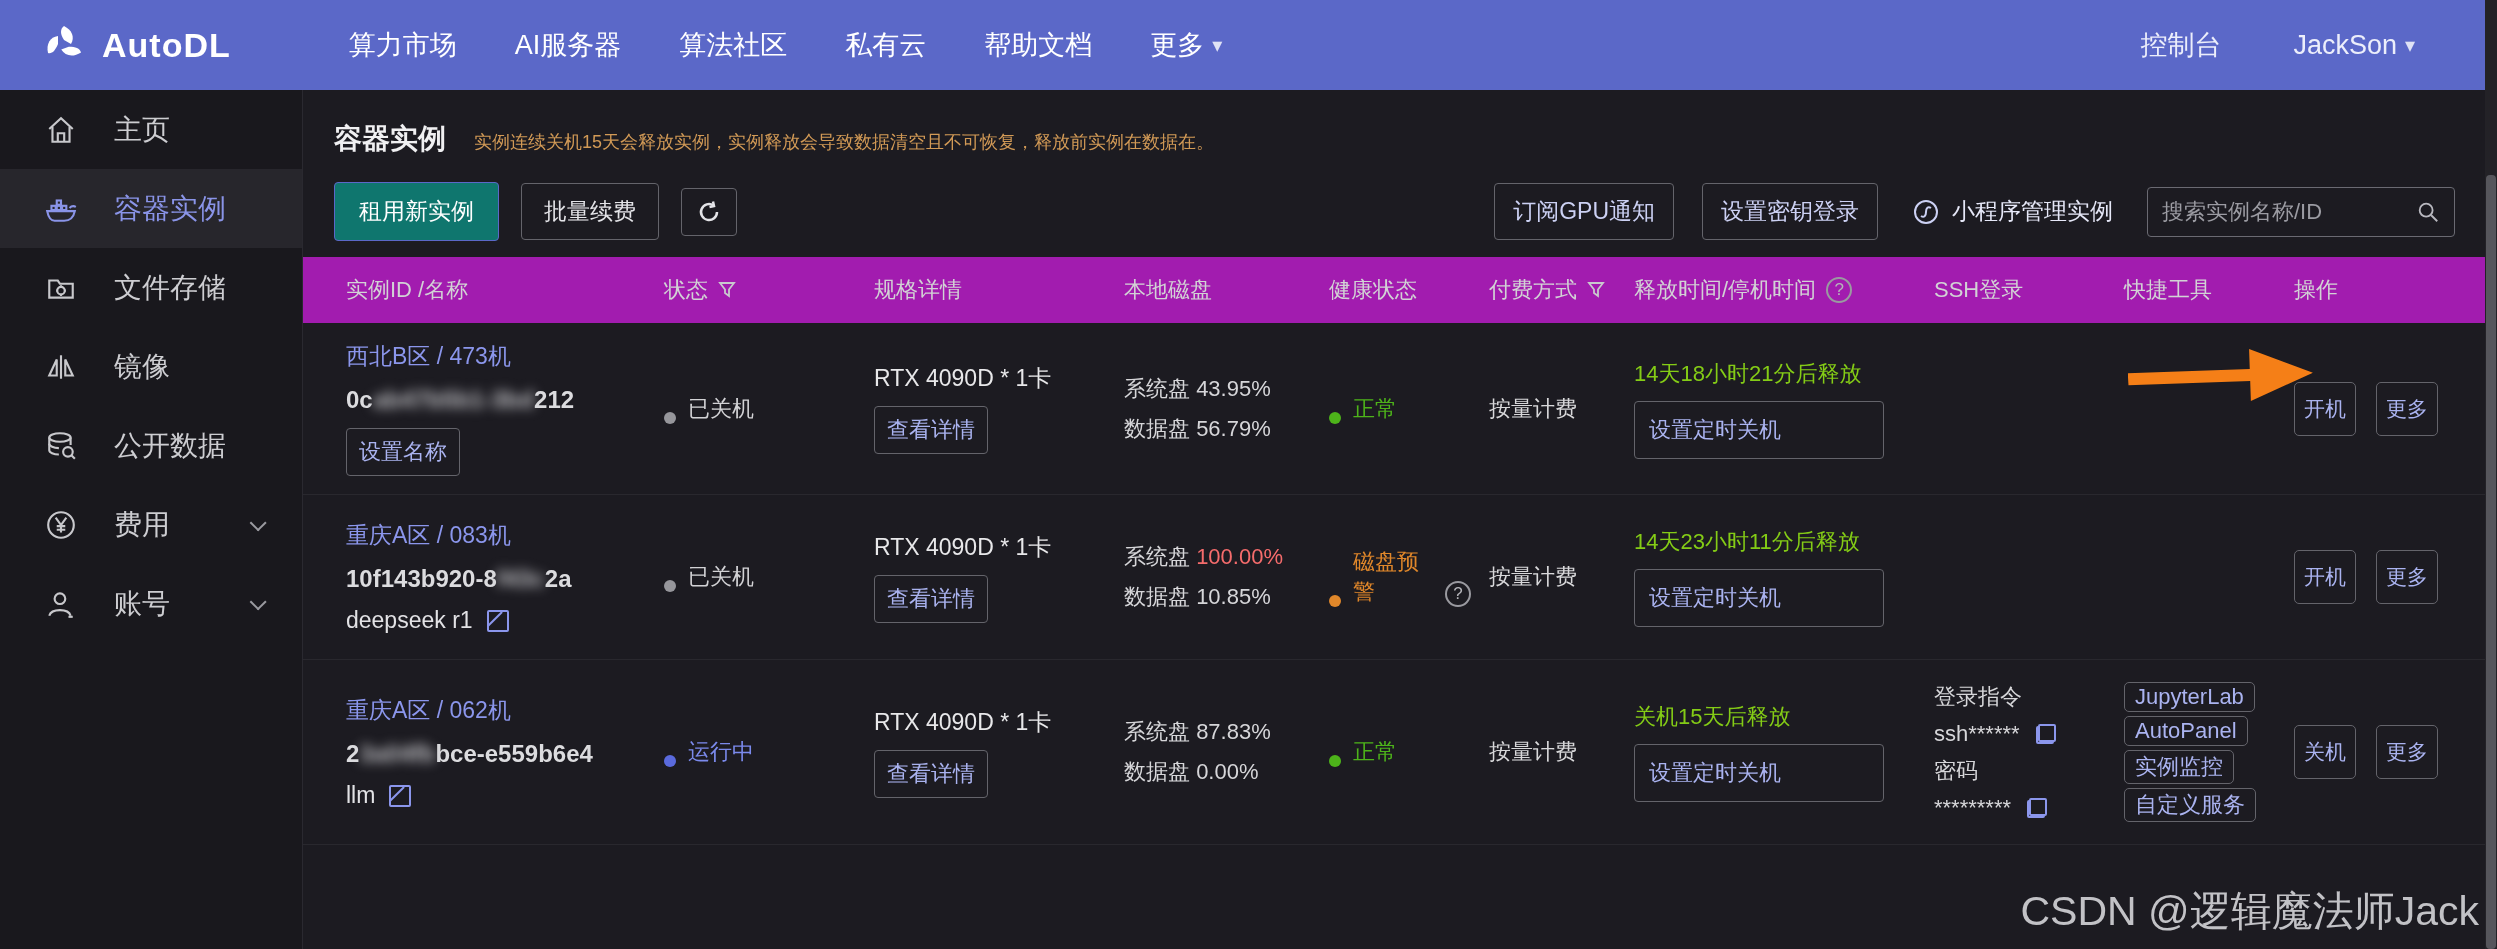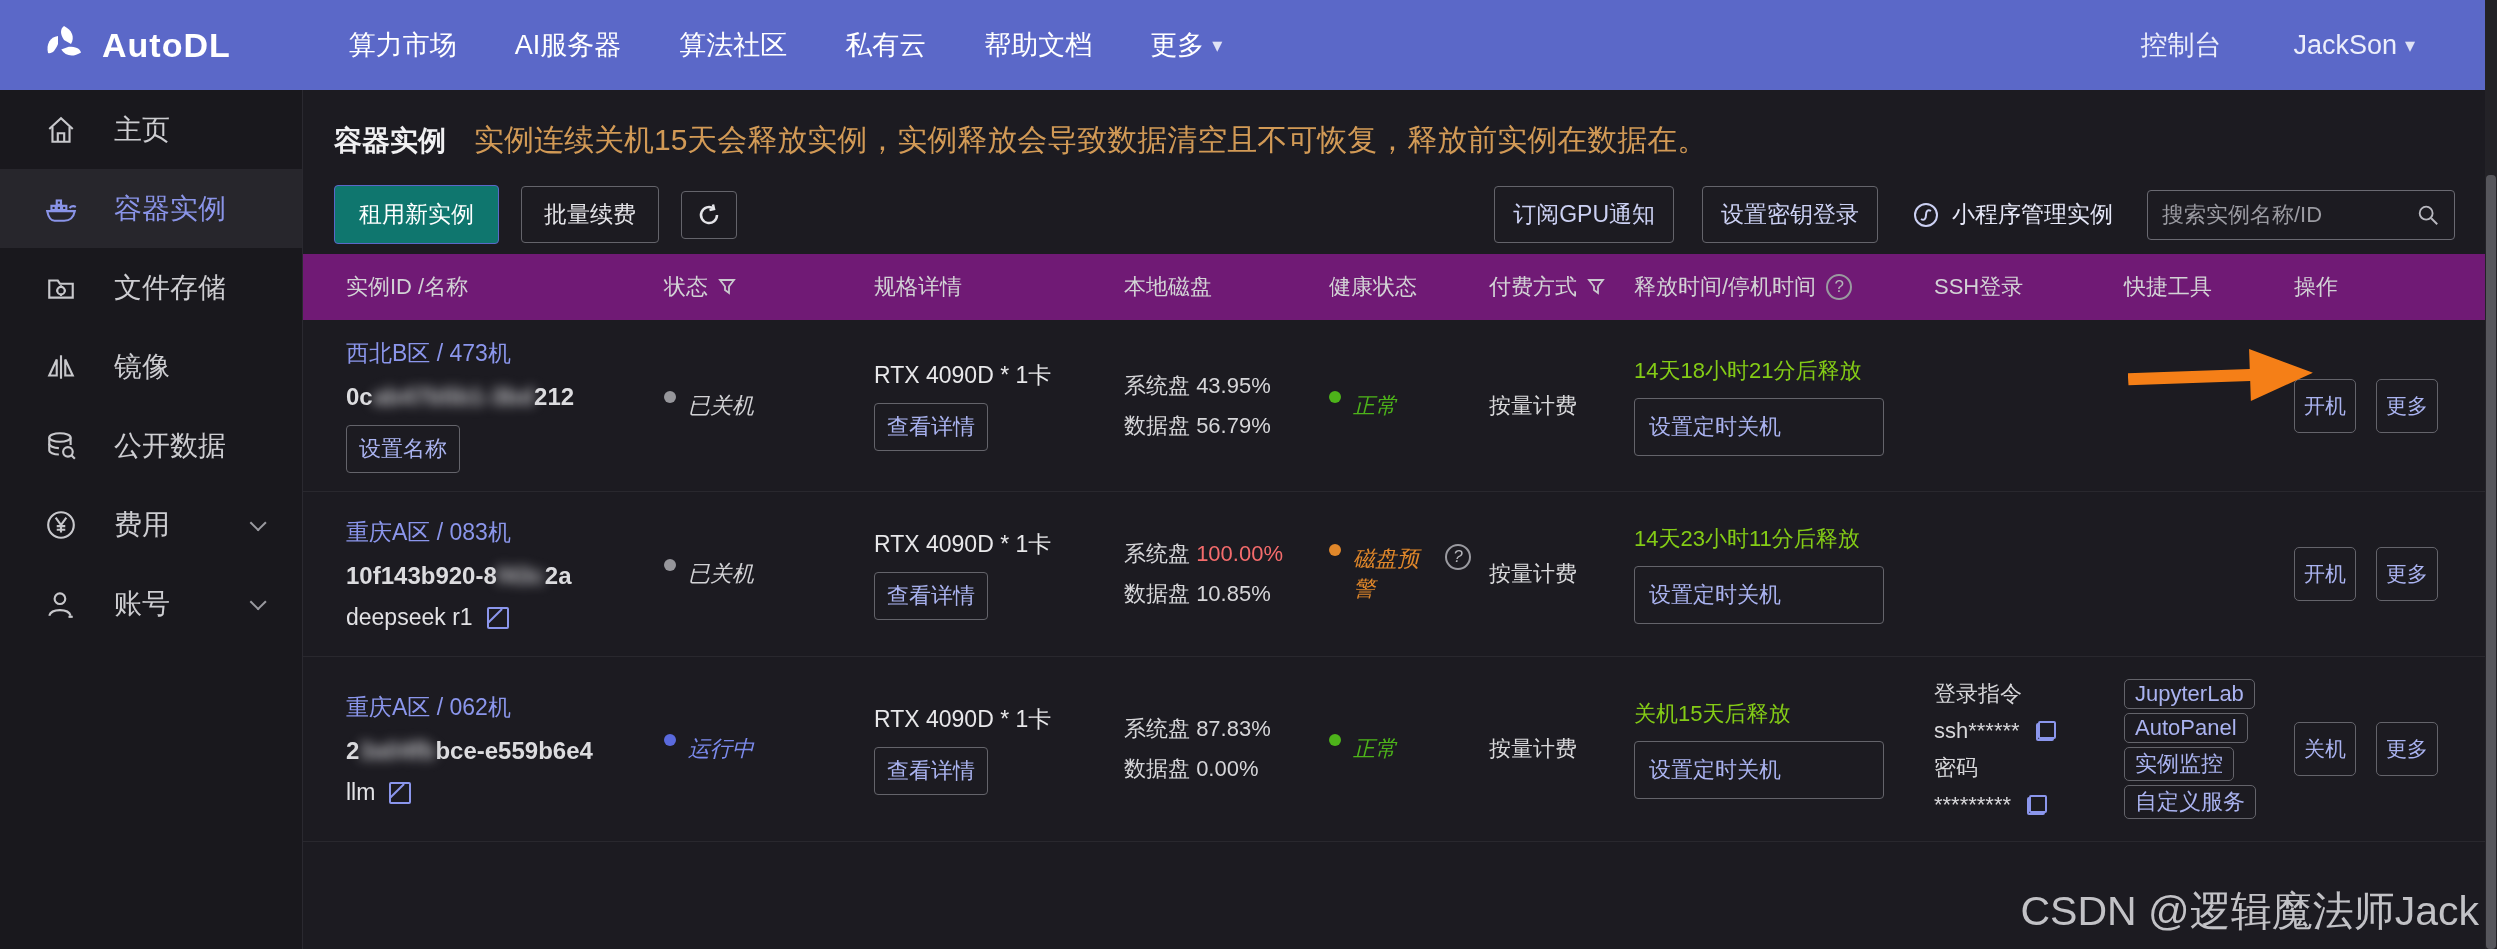--- a/index.html
+++ b/index.html
@@ -31,50 +31,50 @@
   .side-item svg { stroke:#c8c8cc; }
   .side-item.active svg { stroke:#8a94e8; }
   .chev {
     margin-left:auto; margin-right:40px; width:12px; height:12px;
     border-right:2px solid #9a9aa0; border-bottom:2px solid #9a9aa0; transform:rotate(45deg) translateY(-3px);
   }
   
   .main { position:absolute; left:302px; top:90px; right:12px; bottom:0; background:#1c1b21; border-left:1px solid #2a2930; }
   .page-head { padding:30px 0 0 31px; display:flex; align-items:baseline; gap:28px; }
   .page-title { font-size:28px; font-weight:bold; color:#f0f0f2; }
-  .page-warning { font-size:30px; color:#d29a56; }
+  .page-warning { font-size:18px; color:#d29a56; }
   .toolbar { margin:24px 30px 0 31px; display:flex; align-items:center; }
   .btn { border-radius:4px; font-size:23px; cursor:pointer; background:transparent; white-space:nowrap; }
   .btn-primary { background:#0f766e; color:#fff; padding:13px 24px; border:1px solid #5b68c8; }
   .btn-outline { border:1px solid #64646b; color:#e4e4e8; padding:12px 22px; margin-left:22px; }
   .btn-icon { border:1px solid #64646b; color:#e4e4e8; padding:10px 14px; margin-left:22px; display:flex; align-items:center; }
   .btn-soft { border:1px solid #64646b; color:#ccd1f4; padding:12px 18px; margin-left:28px; }
   .mini-link { display:flex; align-items:center; gap:12px; color:#e6e8f8; font-size:23px; margin-left:34px; cursor:pointer; }
   .search-box {
     margin-left:34px; width:308px; height:50px; border:1px solid #6a6a72; border-radius:4px;
     display:flex; align-items:center; padding:0 14px; background:transparent;
   }
   .search-box input { flex:1; background:transparent; border:0; outline:none; color:#ddd; font-size:22px; min-width:0; }
   .search-box input::placeholder { color:#9b9ba2; }
   
   .grid-cols {
     display:grid;
     grid-template-columns: 318px 210px 250px 205px 160px 145px 300px 190px 170px 1fr;
     padding-left:43px;
   }
-  .thead { margin-top:10px; background:#701a75; height:66px; align-items:center; font-size:22px; color:#d2d2d5; }
+  .thead { margin-top:16px; background:#a21caf; height:66px; align-items:center; font-size:22px; color:#d2d2d5; }
   .th { display:flex; align-items:center; gap:10px; padding-right:16px; white-space:nowrap; }
   .trow { border-bottom:1px solid #29282e; min-height:165px; align-items:center; font-size:22px; padding-top:18px; padding-bottom:18px; }
   .cell { padding-right:18px; }
   .zone-link { color:#8b96ec; font-size:23px; cursor:pointer; display:inline-block; margin-bottom:14px; white-space:nowrap; }
   .id-line { color:#dcdcdf; font-size:24px; white-space:nowrap;font-weight:bold; }
   .blur { filter:blur(6px); color:#bfbfc3; }
   .name-line { margin-top:14px; display:flex; align-items:center; gap:14px; color:#e2e2e5; font-size:23px; }
   .btn-mini { border:1px solid #64646b; color:#aab3f0; padding:8px 12px; border-radius:4px; font-size:22px; background:transparent; cursor:pointer; white-space:nowrap; }
-  .status-cell, .health-cell { display:flex; align-items:flex-start; gap:12px;font-style:italic; }
+  .status-cell, .health-cell { display:flex; align-items:flex-end; gap:12px; }
   .dot { width:12px; height:12px; border-radius:50%; flex:0 0 12px; }
   .dot-off { background:#96969b; } .txt-off { color:#d2d2d5; }
   .dot-run { background:#5a6add; } .txt-run { color:#7b8aec; }
   .dot-ok { background:#4db31a; } .txt-ok { color:#4db31a; }
   .dot-warn { background:#e0872a; } .txt-warn { color:#e0872a; }
   .spec-line { color:#e8e8ea; font-size:23px; margin-bottom:12px; white-space:nowrap; }
   .disk-line { line-height:40px; color:#d6d6d9; white-space:nowrap; }
   .val-alert { color:#f56c6c; }
   .qmark {
     width:26px; height:26px; border:2px solid #9a9aa0; border-radius:50%; color:#b5b5ba;

